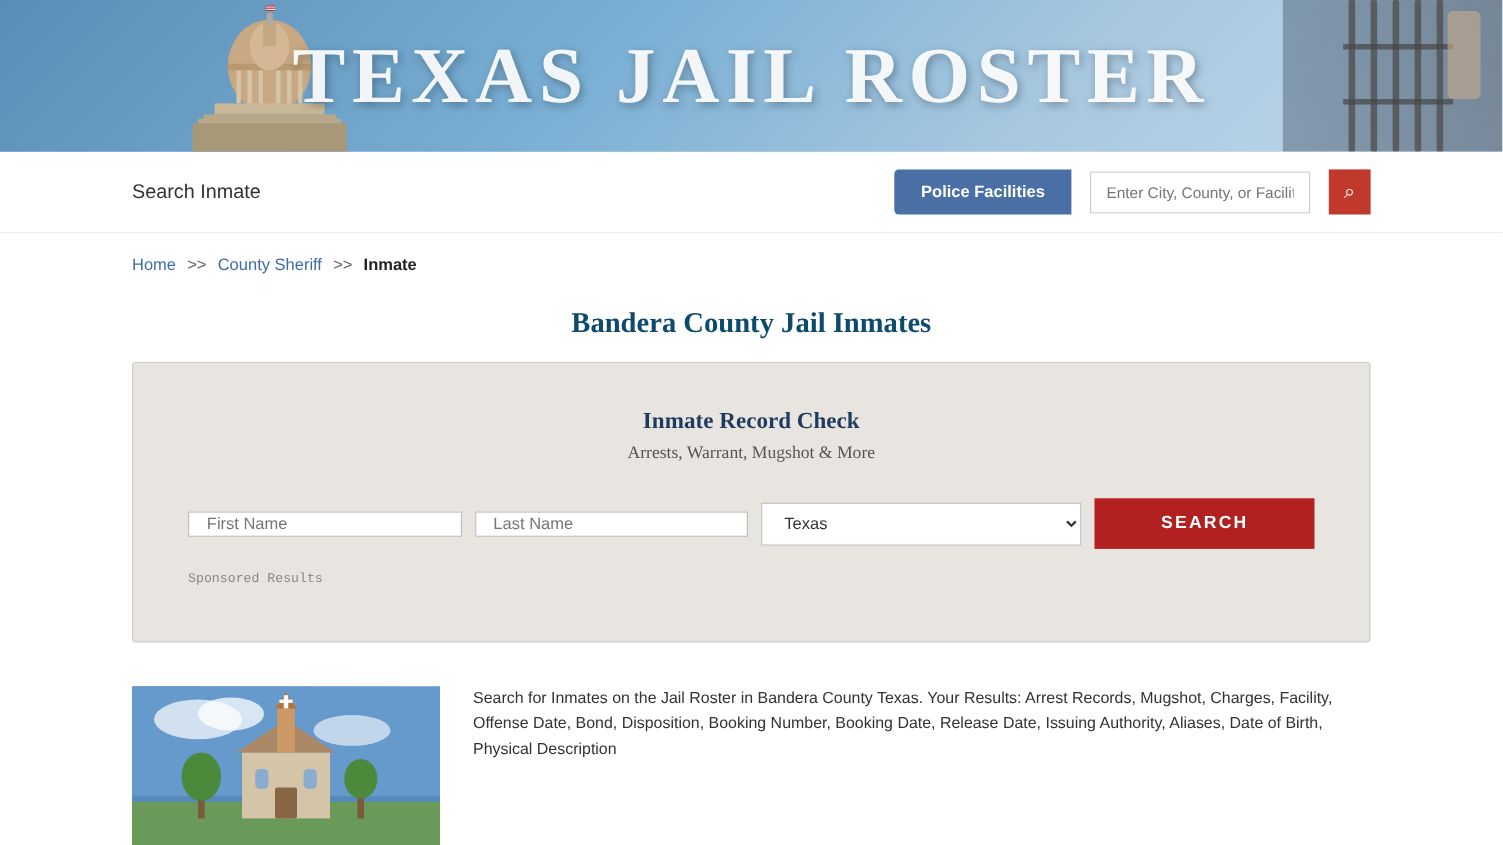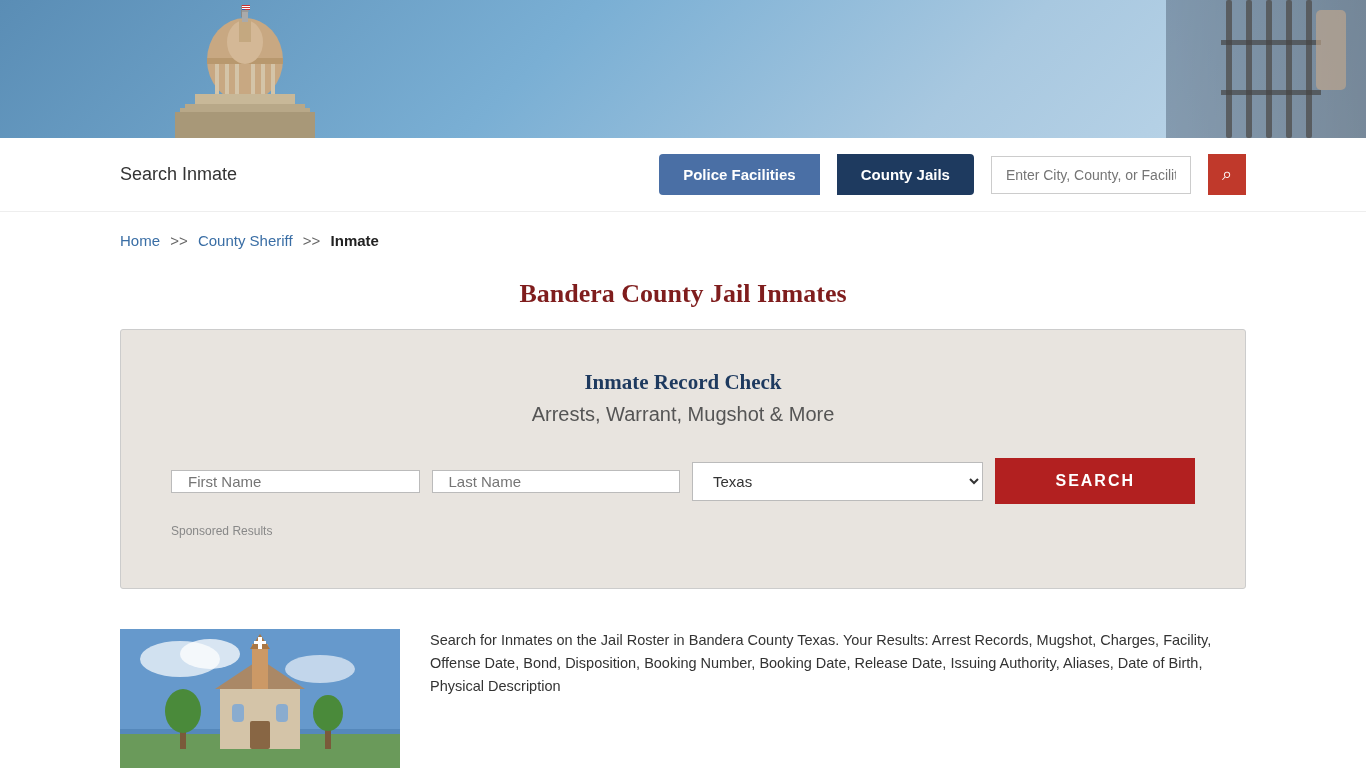--- a/index.html
+++ b/index.html
@@ -124,46 +124,46 @@
     }
 
     
     .page-title-section {
       text-align: center;
       padding: 10px 0 20px 0;
     }
     .page-title {
       font-size: 26px;
       font-family: Georgia, serif;
-      color: #7f1d1d;
+      color: #0c4a6e;
       font-weight: bold;
     }
 
     
     .record-check-box {
       margin: 0 120px 20px 120px;
       background: #e8e4df;
       border: 1px solid #ccc;
       border-radius: 3px;
       padding: 40px 50px 50px 50px;
     }
     .record-check-title {
       font-size: 21px;
       font-family: Georgia, serif;
       color: #1e3a5f;
       text-align: center;
       font-weight: bold;
       margin-bottom: 8px;
     }
     .record-check-subtitle {
-      font-size: 20px;
+      font-size: 16px;
       color: #555;
       text-align: center;
       margin-bottom: 32px;
-      font-family: Liberation Sans, sans-serif;
+      font-family: Liberation Serif, serif;
     }
     .record-check-form {
       display: flex;
       gap: 12px;
       align-items: center;
       margin-bottom: 20px;
     }
     .record-input {
       padding: 2px 16px;
       font-size: 15px;
@@ -193,21 +193,21 @@
       font-size: 16px;
       font-family: Arial, sans-serif;
       font-weight: bold;
       letter-spacing: 2px;
       cursor: pointer;
       text-transform: uppercase;
     }
     .sponsored-label {
       font-size: 12px;
       color: #888;
-      font-family: Liberation Sans, sans-serif;
+      font-family: Liberation Mono, monospace;
       margin-top: 10px;
     }
 
     
     .bottom-section {
       display: flex;
       gap: 30px;
       padding: 20px 120px;
       align-items: flex-start;
     }
@@ -265,20 +265,21 @@
       <rect x="116" y="5" width="1" height="12" fill="#888"></rect>
 
       <rect x="117" y="5" width="8" height="5" fill="#cc3333"></rect>
       <rect x="117" y="6" width="8" height="1" fill="#fff"></rect>
       <rect x="117" y="7" width="8" height="1" fill="#cc3333"></rect>
       <rect x="117" y="8" width="8" height="1" fill="#fff"></rect>
       <rect x="117" y="9" width="3" height="1" fill="#3355aa"></rect>
     </svg>
   </div>
 
+  <span class="banner-title">Texas Jail Roster</span>
 
   <div class="banner-right-decor">
     <svg viewBox="0 0 200 138" xmlns="http://www.w3.org/2000/svg" style="width:200px;height:138px;">
 
       <rect x="0" y="0" width="200" height="138" fill="rgba(20,30,50,0.3)"></rect>
 
       <rect x="60" y="0" width="6" height="138" fill="rgba(80,80,80,0.8)" rx="2"></rect>
       <rect x="80" y="0" width="6" height="138" fill="rgba(80,80,80,0.8)" rx="2"></rect>
       <rect x="100" y="0" width="6" height="138" fill="rgba(80,80,80,0.8)" rx="2"></rect>
       <rect x="120" y="0" width="6" height="138" fill="rgba(80,80,80,0.8)" rx="2"></rect>
@@ -290,21 +291,20 @@
       <rect x="150" y="10" width="30" height="80" fill="rgba(200,170,140,0.6)" rx="5"></rect>
     </svg>
   </div>
 </div>
 
 <div class="nav-bar">
   <span class="nav-search-label">Search Inmate</span>
 
   <div class="nav-right">
     <button class="nav-btn nav-btn-police">Police Facilities</button>
-    <button class="nav-btn nav-btn-county">County Jails</button>
     <input class="nav-search-input" type="text" placeholder="Enter City, County, or Facility" style="">
     <button class="nav-search-btn">
       <span class="search-icon-white">⌕</span>
     </button>
   </div>
 </div>
 
 <div class="breadcrumb">
   <a href="#">Home</a>
   <span class="breadcrumb-sep">&gt;&gt;</span>

